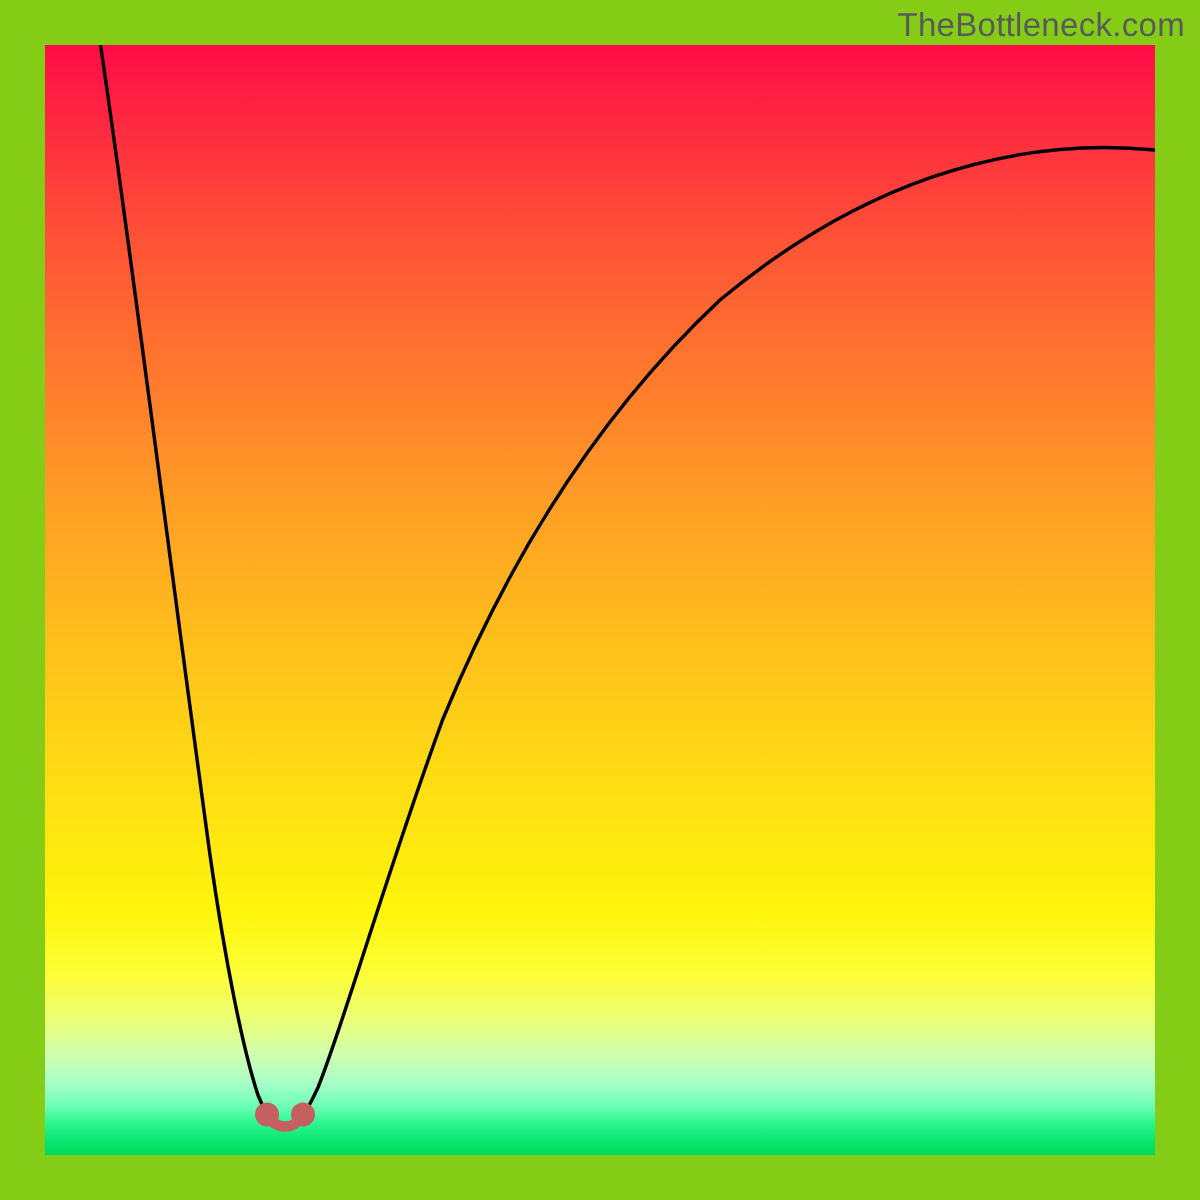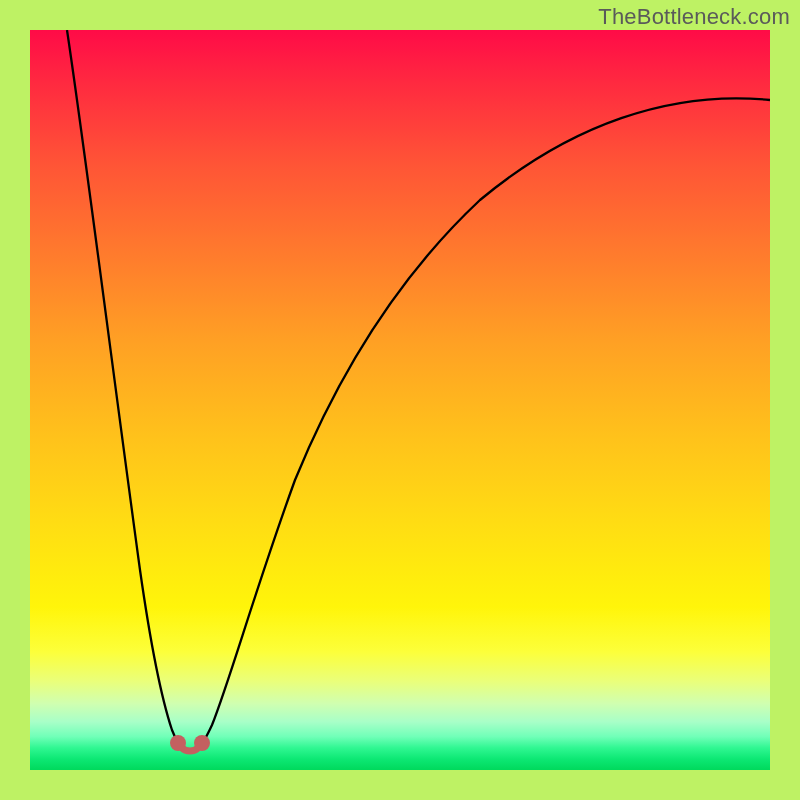--- a/index.html
+++ b/index.html
@@ -7,21 +7,21 @@
     padding: 0;
     width: 800px;
     height: 800px;
     overflow: hidden;
     background: #000;
     font-family: Arial, Helvetica, sans-serif;
   }
   .outer {
     width: 800px;
     height: 800px;
-    background: #bef264;
+    background: #84cc16;
     position: relative;
   }
   .plot-area {
     position: absolute;
     left: 30px;
     top: 30px;
     width: 740px;
     height: 740px;
     overflow: hidden;
   }

